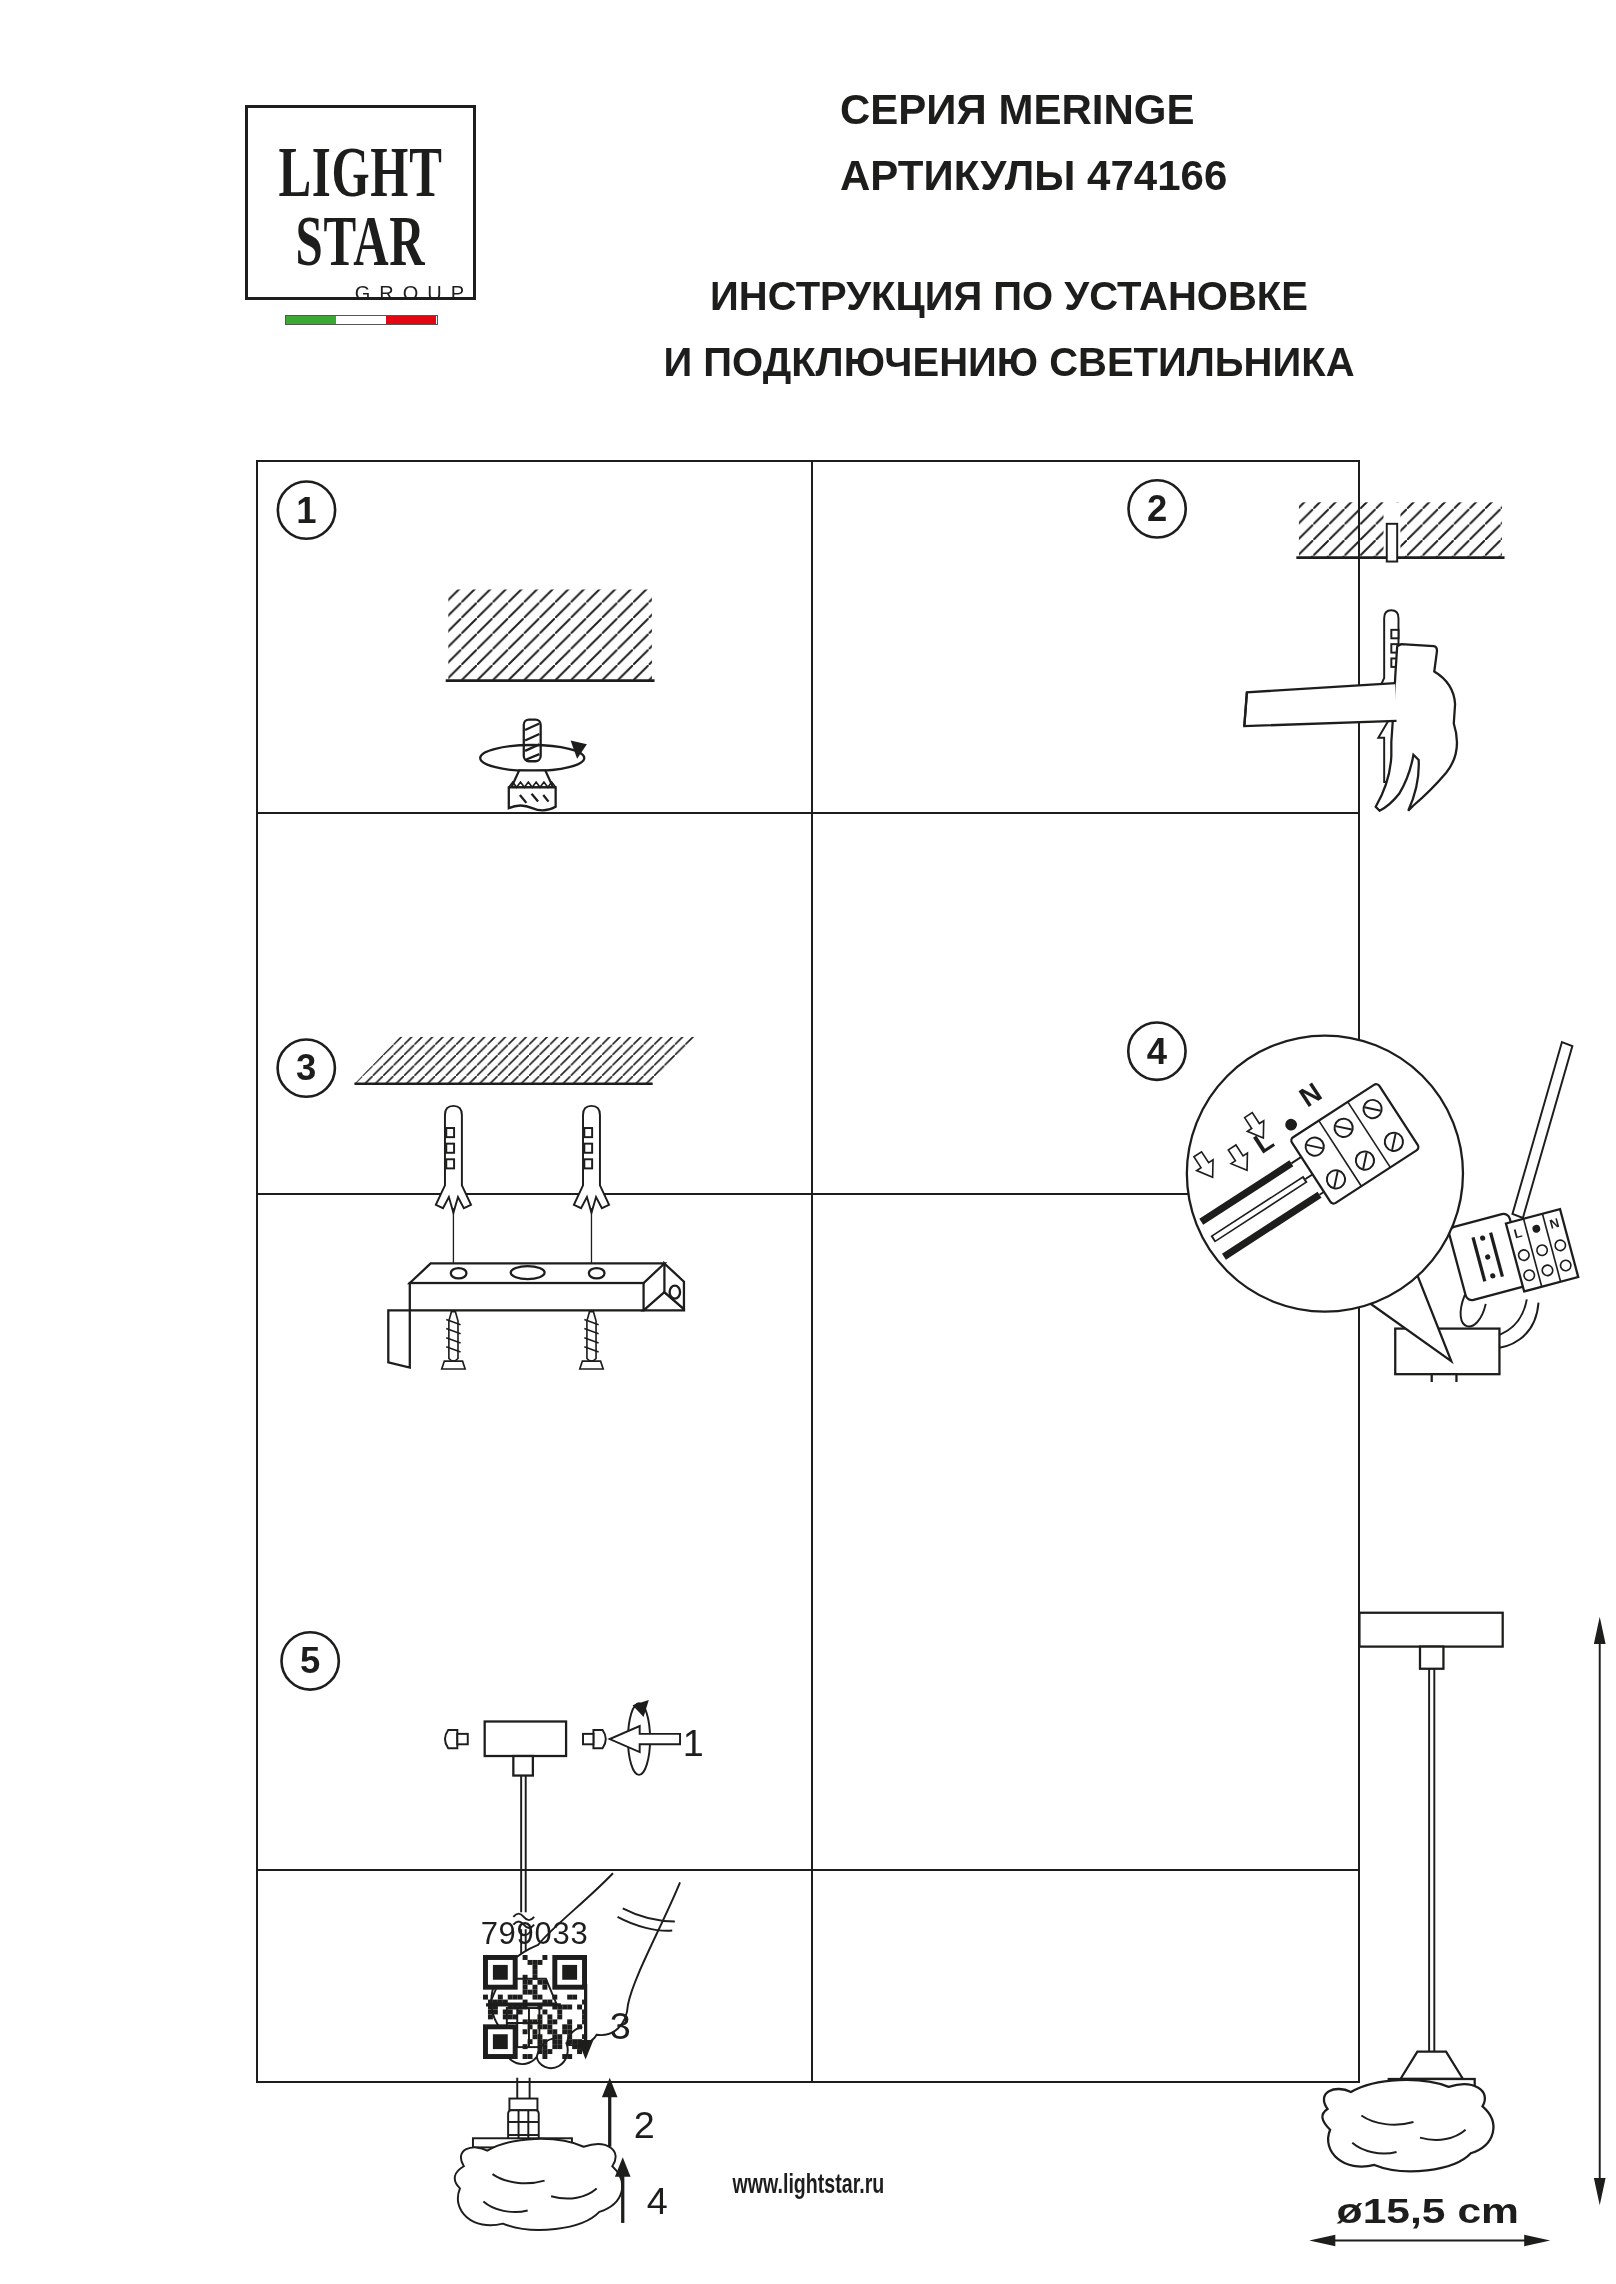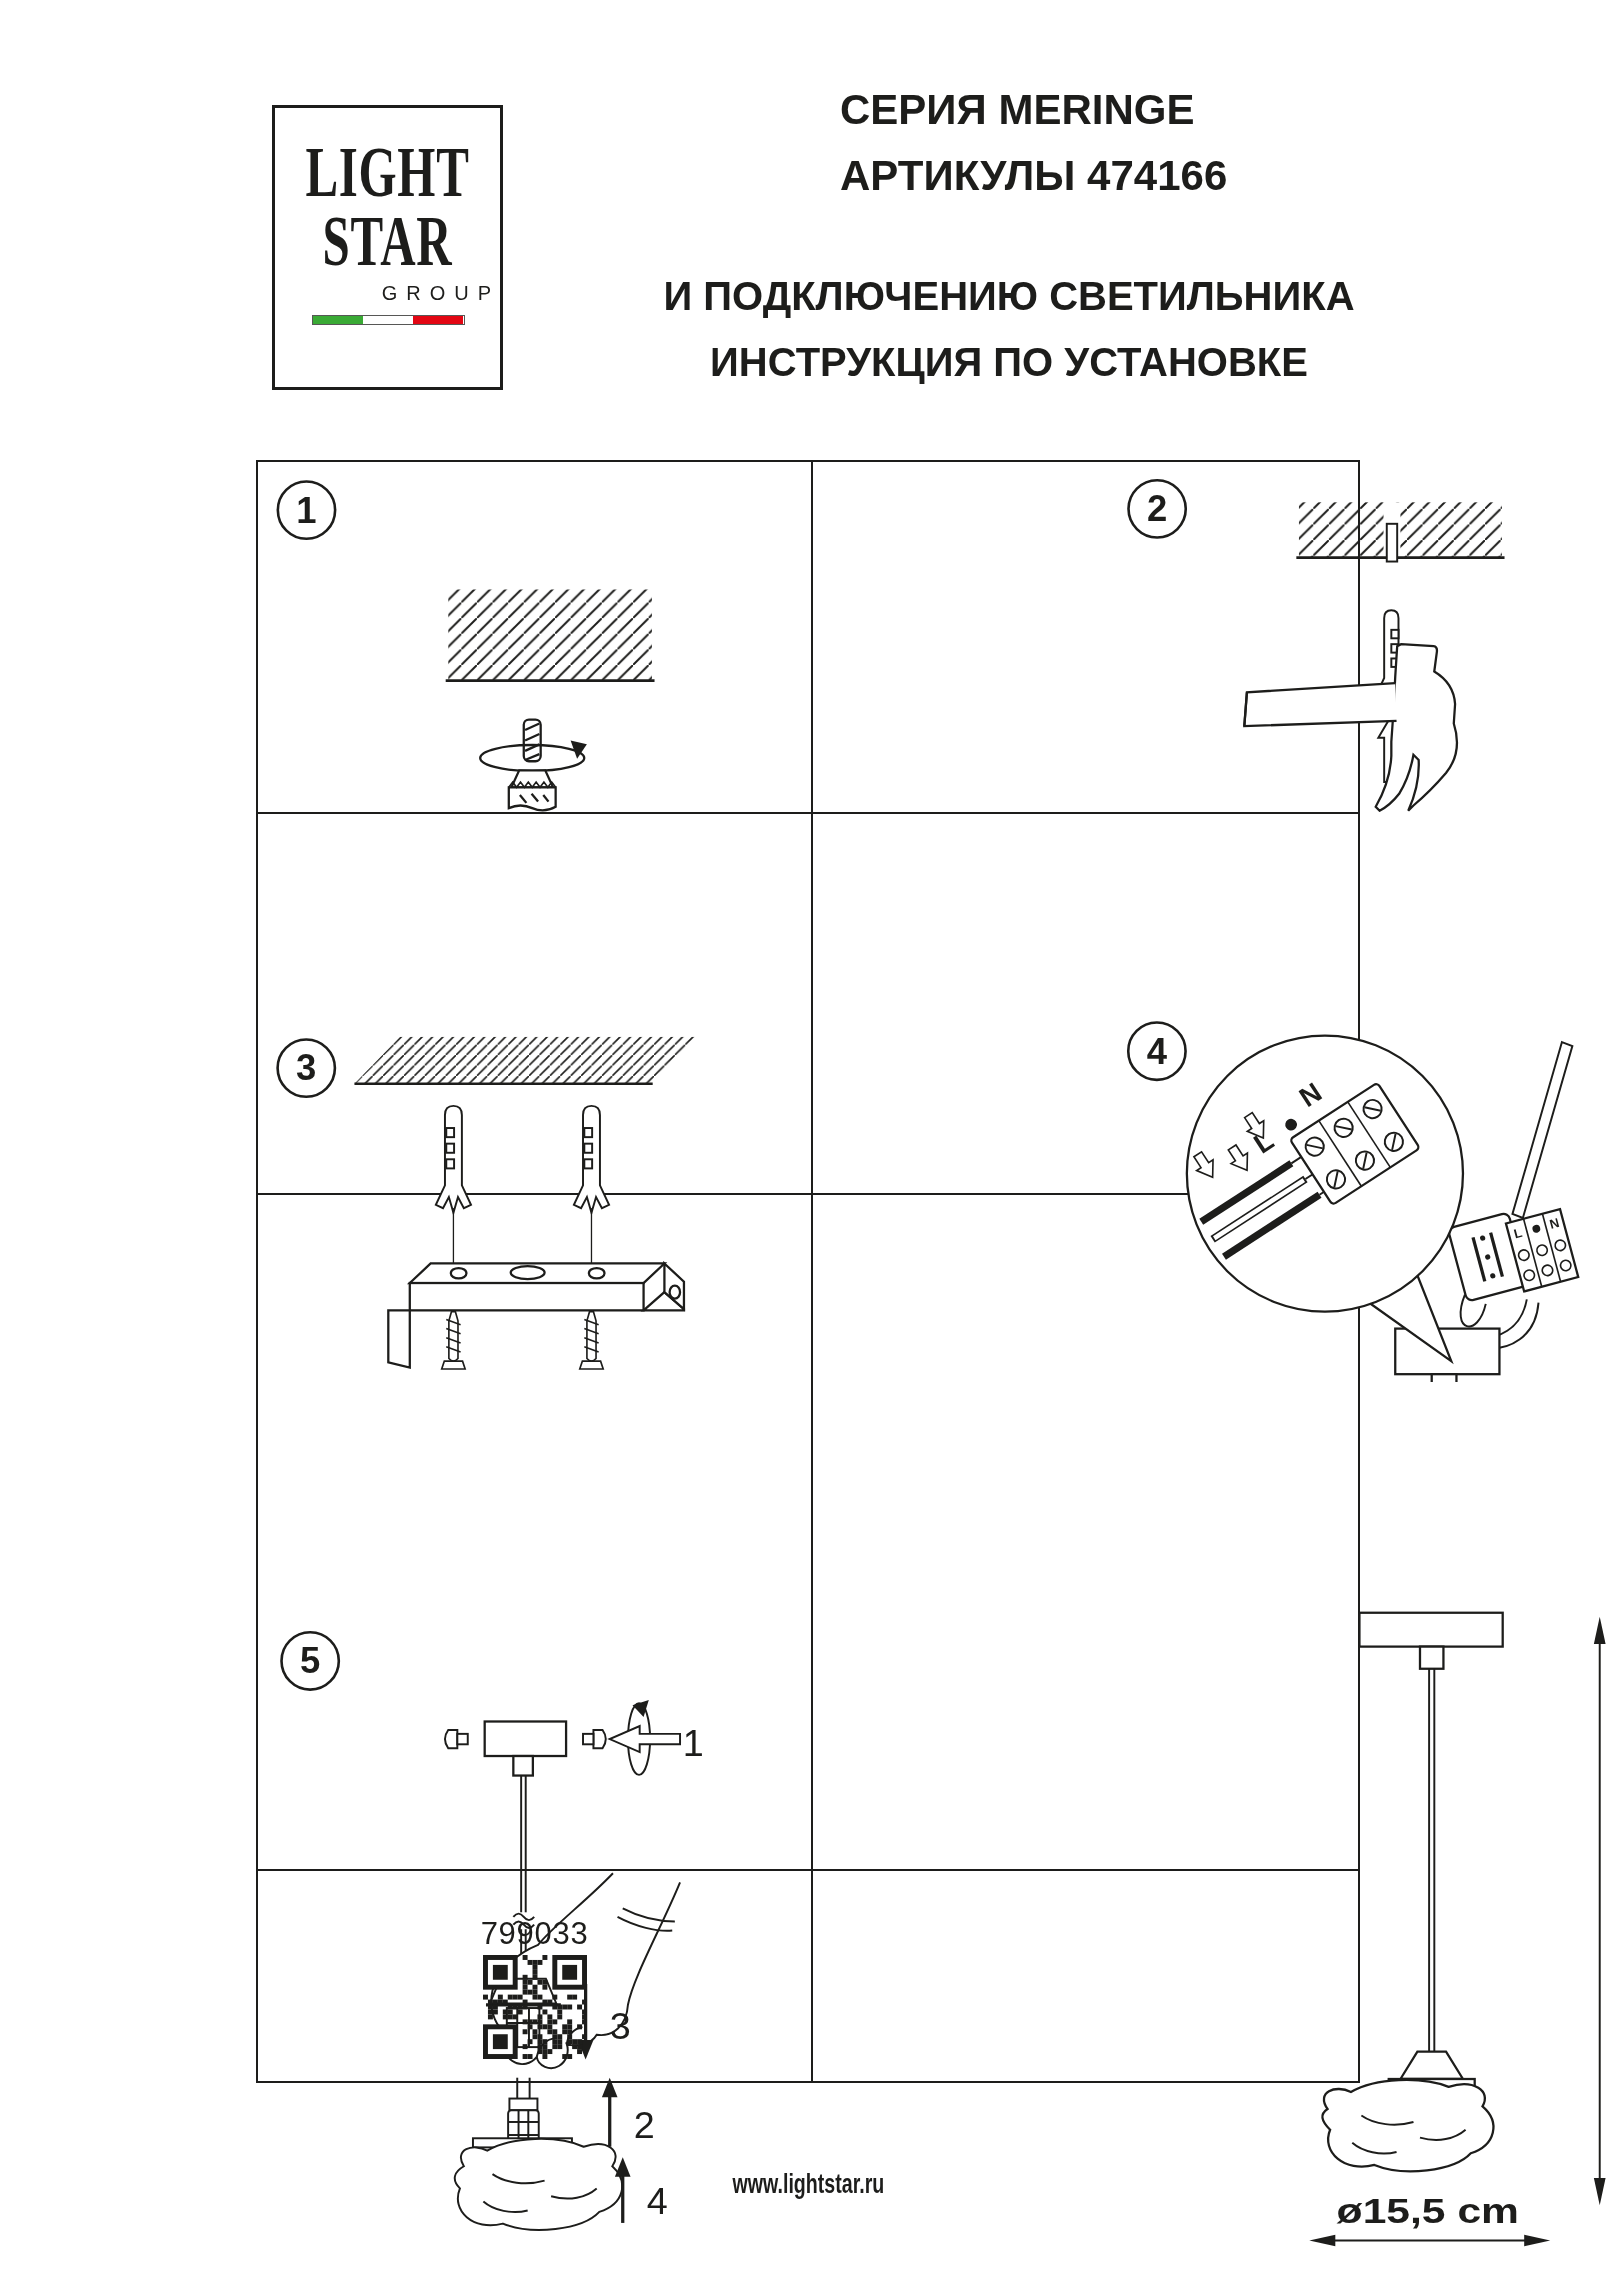--- a/index.html
+++ b/index.html
@@ -1,20 +1,20 @@
 <!DOCTYPE html>
 <html style="font-size:10.4px"><head>
 <meta charset="utf-8">
 <style>
   html,body{margin:0;padding:0;background:#e8e8e8;}
   .page{position:relative;width:1616px;height:2284px;background:#ffffff;overflow:hidden;
         font-family:"Liberation Sans",sans-serif;color:#1d1d1b;}
   svg text{font-family:"Liberation Sans",sans-serif;fill:#1d1d1b;}
   
-  .logo{position:absolute;left:272px;top:105px;width:231px;height:285px;border:3.9px solid #1d1d1b;box-sizing:border-box;}
+  .logo{position:absolute;left:245px;top:105px;width:231px;height:195px;border:3.9px solid #1d1d1b;box-sizing:border-box;}
   .logo-light,.logo-star{position:absolute;width:100%;text-align:center;
         font-family:"Liberation Serif",serif;font-weight:bold;font-size:49px;letter-spacing:0.7px;
         transform:scaleY(1.45);transform-origin:center top;line-height:49px;}
   .logo-light{top:29px;}
   .logo-star{top:98px;}
   .logo-group{position:absolute;top:174px;width:100%;text-align:right;font-size:20px;
         letter-spacing:9px;text-indent:9px;font-weight:400;}
   .logo-flag{position:absolute;left:50%;top:207px;width:153px;height:10.4px;margin-left:-76px;
         border:1.3px solid #575756;display:flex;box-sizing:border-box;}
   .logo-flag span{flex:1 1 33%;}
@@ -54,22 +54,22 @@
         <span style="background:#ffffff"></span>
         <span style="background:#e30613"></span>
     </div>
   </div>
 
   <div class="series-block">
     <div>СЕРИЯ MERINGE</div>
     <div>АРТИКУЛЫ 474166</div>
   </div>
   <div class="title-block">
+    <div>ИНСТРУКЦИЯ ПО УСТАНОВКЕ</div>
     <div>И ПОДКЛЮЧЕНИЮ СВЕТИЛЬНИКА</div>
-    <div>ИНСТРУКЦИЯ ПО УСТАНОВКЕ</div>
   </div>
 
   <div class="table">
     <div class="vline"></div>
     <div class="hline" style="top:350px"></div>
     <div class="hline" style="top:731px"></div>
     <div class="hline" style="top:1407px"></div>
 
     <svg class="cell-svg" style="left:0;top:0" width="553" height="350" viewBox="0 0 849 538">
       <defs>

